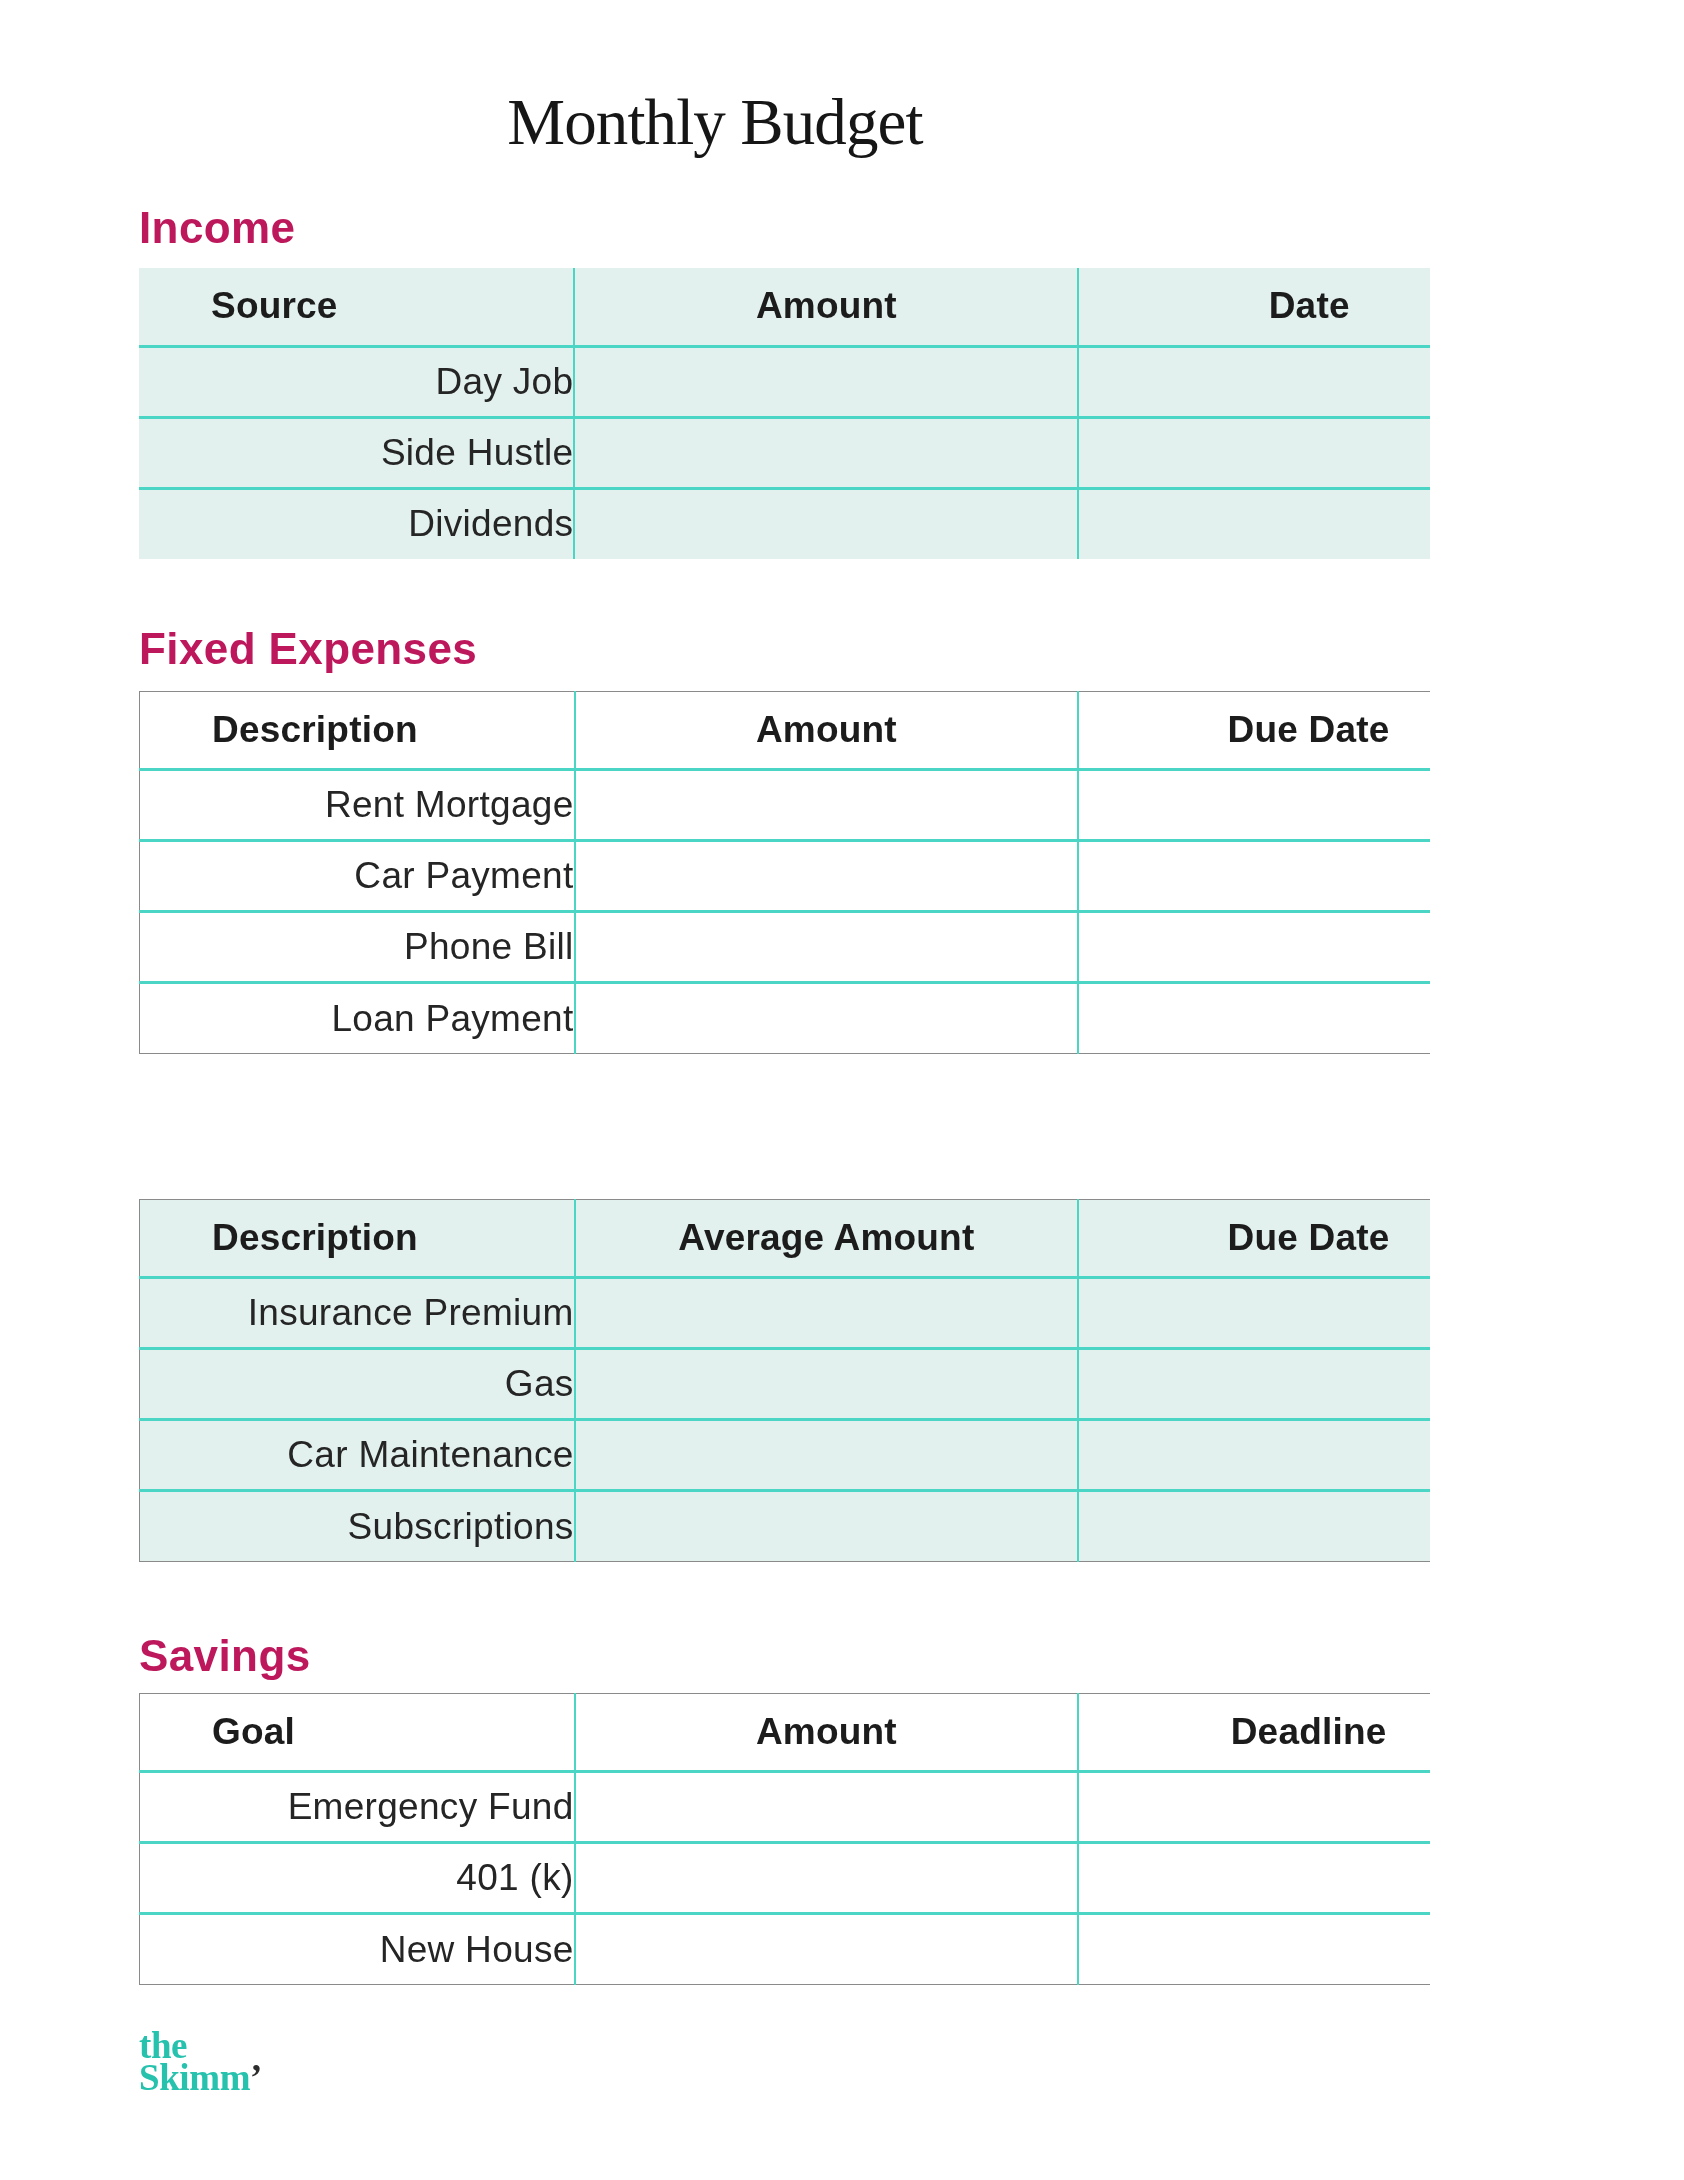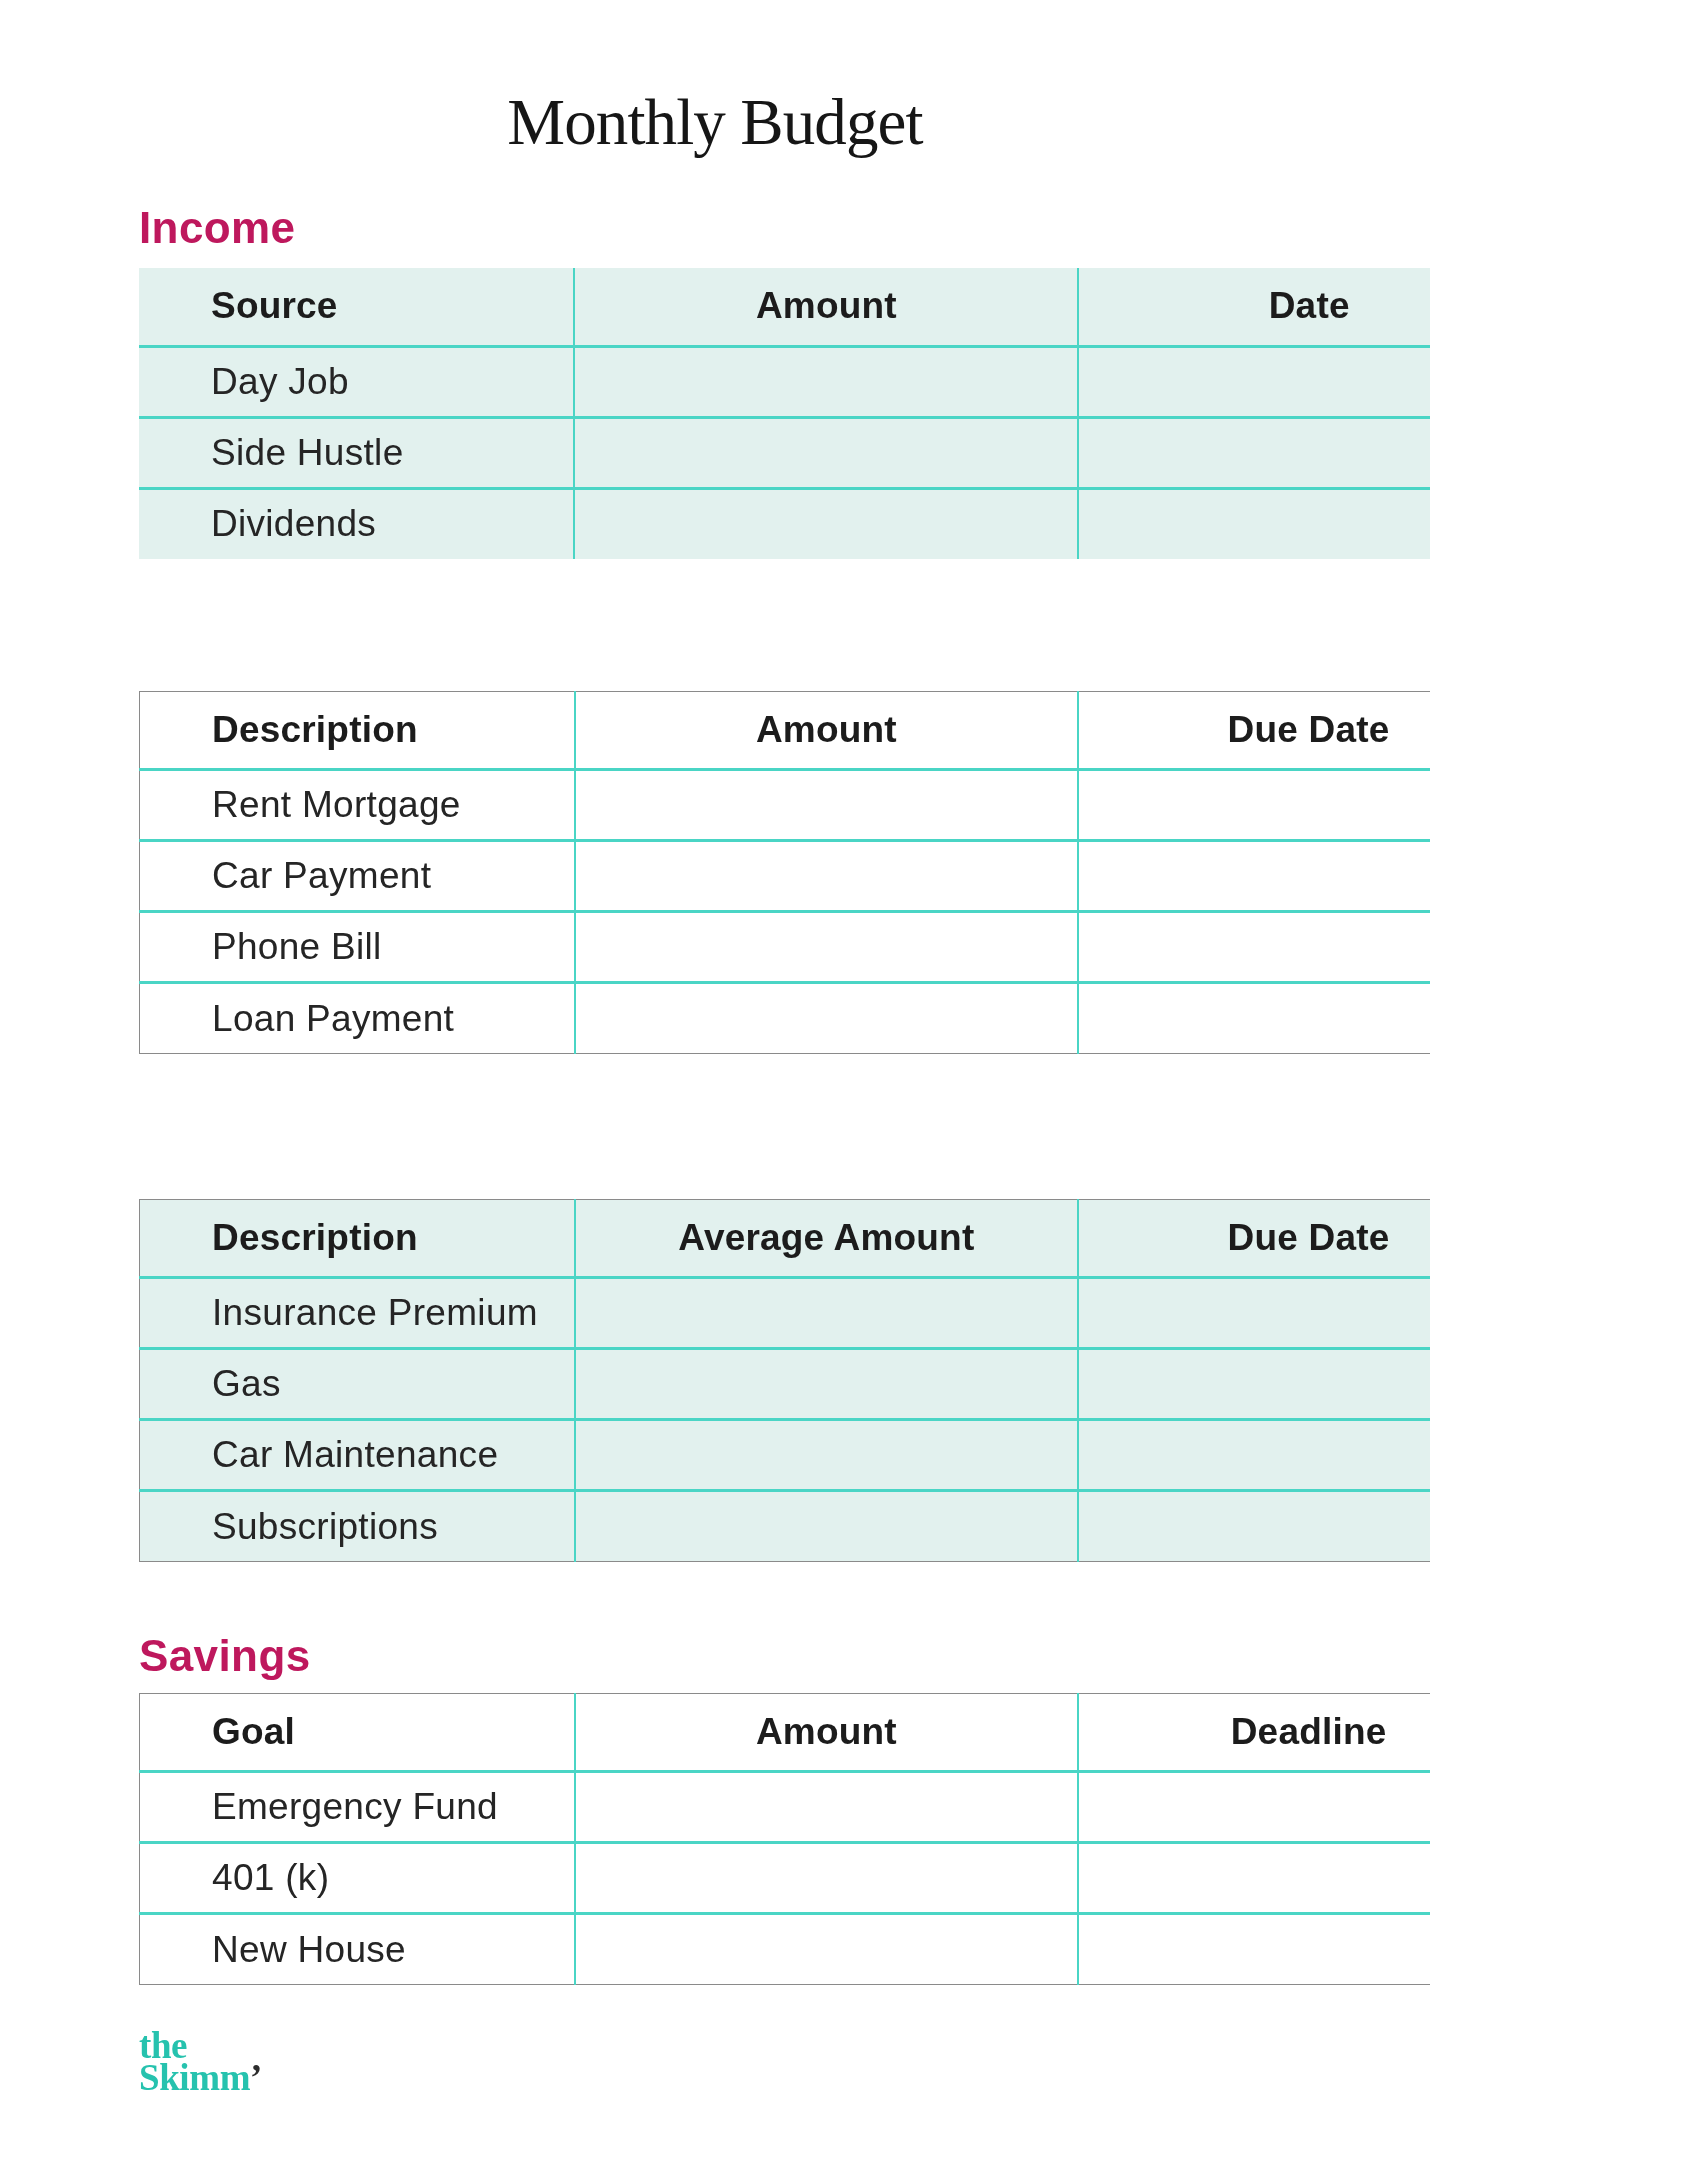--- a/index.html
+++ b/index.html
@@ -56,21 +56,21 @@
     color: #1c1c1c;
     letter-spacing: 0.2px;
   }
   .budget-table th.c1 { text-align: left; padding-left: 72px; }
   .budget-table th.c2, .budget-table th.c3 { text-align: center; }
   .budget-table td.c1 {
     font-size: 37px;
     font-weight: normal;
     color: #252525;
     letter-spacing: 0.3px;
-    text-align: left;
+    text-align: right;
     padding-left: 72px;
   }
   #income-heading   { top: 204px; }
   #income-table     { top: 268px; }
   #fixed-heading    { top: 625px; }
   #fixed-table      { top: 691px; }
   #variable-heading { top: 1126px; }
   #variable-table   { top: 1199px; }
   #savings-heading  { top: 1632px; }
   #savings-table    { top: 1693px; }
@@ -127,20 +127,21 @@
         <td class="c3"></td>
       </tr>
       <tr>
         <td class="c1">Dividends</td>
         <td class="c2"></td>
         <td class="c3"></td>
       </tr>
     </tbody>
   </table>
 
+  <h2 class="section-heading" id="fixed-heading">Fixed Expenses</h2>
   <table class="budget-table white outer-border" id="fixed-table">
     <colgroup>
         <col style="width:31.1%">
         <col style="width:36%">
         <col style="width:32.9%">
       </colgroup>
     <thead>
       <tr>
         <th class="c1">Description</th>
         <th class="c2">Amount</th>

